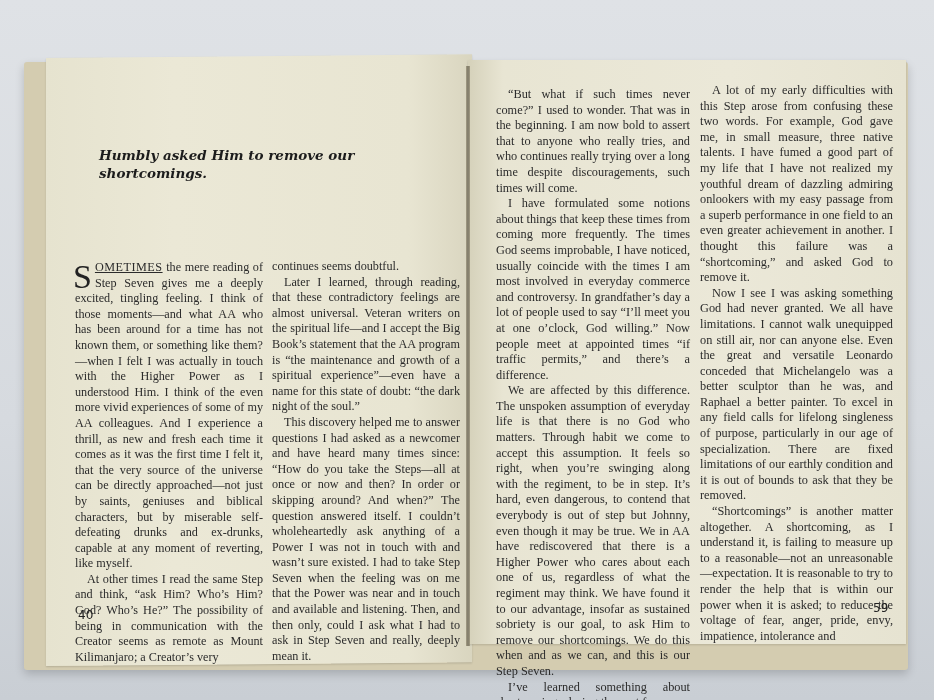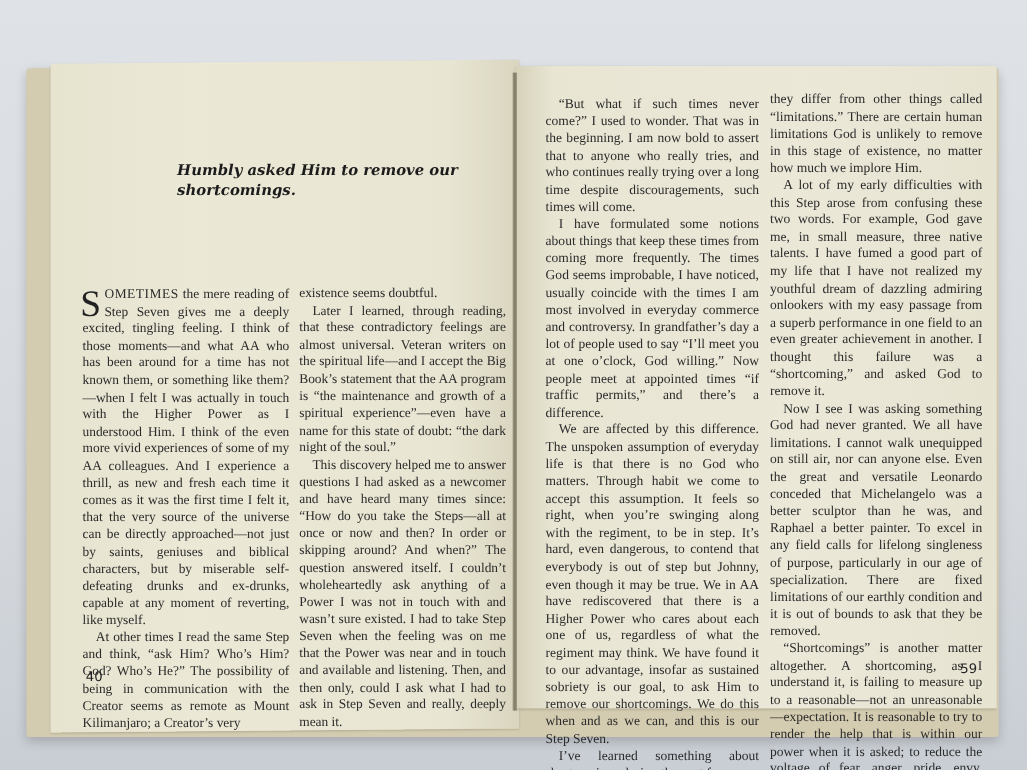--- a/index.html
+++ b/index.html
@@ -34,39 +34,39 @@
     opacity: 0.7;
   }
   .heading {
     position: absolute; left: 75px; top: 143px; width: 380px;
   }
   .heading-title {
     font-family: "DejaVu Serif", serif; font-weight: bold; font-size: 15px;
     letter-spacing: 1.2px; color: #1c1c1c;
   }
   .heading-sub {
-    margin-left: 86px; margin-top: 3px;
+    margin-left: 24px; margin-top: 3px;
     font-family: "DejaVu Serif", serif; font-weight: bold; font-style: italic;
     font-size: 13.5px; line-height: 18px; color: #1c1c1c;
   }
   .col {
     position: absolute; font-size: 12.2px; line-height: 15.6px;
     text-align: justify; color: #2b2b2b;
   }
   .col p { margin: 0; text-indent: 12px; }
   .col p.noindent { text-indent: 0; }
   .col-l1 { left: 75px; top: 260px; width: 188px; }
   .col-l2 { left: 272px; top: 259px; width: 188px; }
   .col-r1 { left: 496px; top: 87px; width: 194px; font-size: 12.3px; }
   .col-r2 { left: 700px; top: 83px; width: 193px; font-size: 12.3px; }
   .dropcap {
     float: left; font-size: 34px; line-height: 28px; margin: 3px 3px 0 -2px;
     color: #222;
   }
-  .smallcaps { font-variant: small-caps; letter-spacing: 0.5px; }
+  .smallcaps { font-variant: small-caps; letter-spacing: 0.5px; text-decoration: underline; }
   .pagenum {
     position: absolute; font-family: "DejaVu Sans", sans-serif; font-size: 12px; color: #222;
   }
   .pagenum-left { left: 78px; top: 608px; }
   .pagenum-right { left: 873px; top: 601px; }
 </style>
 </head>
 <body>
 
 <div class="cover-back"></div>
@@ -78,33 +78,32 @@
 <div class="heading">
   <div class="heading-sub">Humbly asked Him to remove our shortcomings.</div>
 </div>
 
 <div class="col col-l1">
   <p class="noindent"><span class="dropcap">S</span><span class="smallcaps">OMETIMES</span><span> the mere reading of Step Seven gives me a deeply excited, tingling feeling. I think of those moments—and what AA who has been around for a time has not known them, or something like them?—when I felt I was actually in touch with the Higher Power as I understood Him. I think of the even more vivid experiences of some of my AA colleagues. And I experience a thrill, as new and fresh each time it comes as it was the first time I felt it, that the very source of the universe can be directly approached—not just by saints, geniuses and biblical characters, but by miserable self-defeating drunks and ex-drunks, capable at any moment of reverting, like myself.</span></p>
   <p>At other times I read the same Step and think, “ask Him? Who’s Him? God? Who’s He?” The possibility of being in communication with the Creator seems as remote as Mount Kilimanjaro; a Creator’s very</p>
 </div>
 
 <div class="col col-l2">
-  <p class="noindent">existence seems doubtful.</p>
+  <p class="noindent">continues seems doubtful.</p>
   <p>Later I learned, through reading, that these contradictory feelings are almost universal. Veteran writers on the spiritual life—and I accept the Big Book’s statement that the AA program is “the maintenance and growth of a spiritual experience”—even have a name for this state of doubt: “the dark night of the soul.”</p>
   <p>This discovery helped me to answer questions I had asked as a newcomer and have heard many times since: “How do you take the Steps—all at once or now and then? In order or skipping around? And when?” The question answered itself. I couldn’t wholeheartedly ask anything of a Power I was not in touch with and wasn’t sure existed. I had to take Step Seven when the feeling was on me that the Power was near and in touch and available and listening. Then, and then only, could I ask what I had to ask in Step Seven and really, deeply mean it.</p>
 </div>
 
 <div class="col col-r1">
   <p>“But what if such times never come?” I used to wonder. That was in the beginning. I am now bold to assert that to anyone who really tries, and who continues really trying over a long time despite discouragements, such times will come.</p>
   <p>I have formulated some notions about things that keep these times from coming more frequently. The times God seems improbable, I have noticed, usually coincide with the times I am most involved in everyday commerce and controversy. In grandfather’s day a lot of people used to say “I’ll meet you at one o’clock, God willing.” Now people meet at appointed times “if traffic permits,” and there’s a difference.</p>
   <p>We are affected by this difference. The unspoken assumption of everyday life is that there is no God who matters. Through habit we come to accept this assumption. It feels so right, when you’re swinging along with the regiment, to be in step. It’s hard, even dangerous, to contend that everybody is out of step but Johnny, even though it may be true. We in AA have rediscovered that there is a Higher Power who cares about each one of us, regardless of what the regiment may think. We have found it to our advantage, insofar as sustained sobriety is our goal, to ask Him to remove our shortcomings. We do this when and as we can, and this is our Step Seven.</p>
   <p>I’ve learned something about shortcomings during the past few years I hadn’t known before. It’s how</p>
 </div>
 
 <div class="col col-r2">
-  <p class="noindent">they differ from other things called “limitations.” There are certain human limitations God is unlikely to remove in this stage of existence, no matter how much we implore Him.</p>
   <p>A lot of my early difficulties with this Step arose from confusing these two words. For example, God gave me, in small measure, three native talents. I have fumed a good part of my life that I have not realized my youthful dream of dazzling admiring onlookers with my easy passage from a superb performance in one field to an even greater achievement in another. I thought this failure was a “shortcoming,” and asked God to remove it.</p>
   <p>Now I see I was asking something God had never granted. We all have limitations. I cannot walk unequipped on still air, nor can anyone else. Even the great and versatile Leonardo conceded that Michelangelo was a better sculptor than he was, and Raphael a better painter. To excel in any field calls for lifelong singleness of purpose, particularly in our age of specialization. There are fixed limitations of our earthly condition and it is out of bounds to ask that they be removed.</p>
   <p>“Shortcomings” is another matter altogether. A shortcoming, as I understand it, is failing to measure up to a reasonable—not an unreasonable—expectation. It is reasonable to try to render the help that is within our power when it is asked; to reduce the voltage of fear, anger, pride, envy, impatience, intolerance and</p>
 </div>
 
 <div class="pagenum pagenum-left">40</div>
 <div class="pagenum pagenum-right">59</div>
 
 </body></html>

